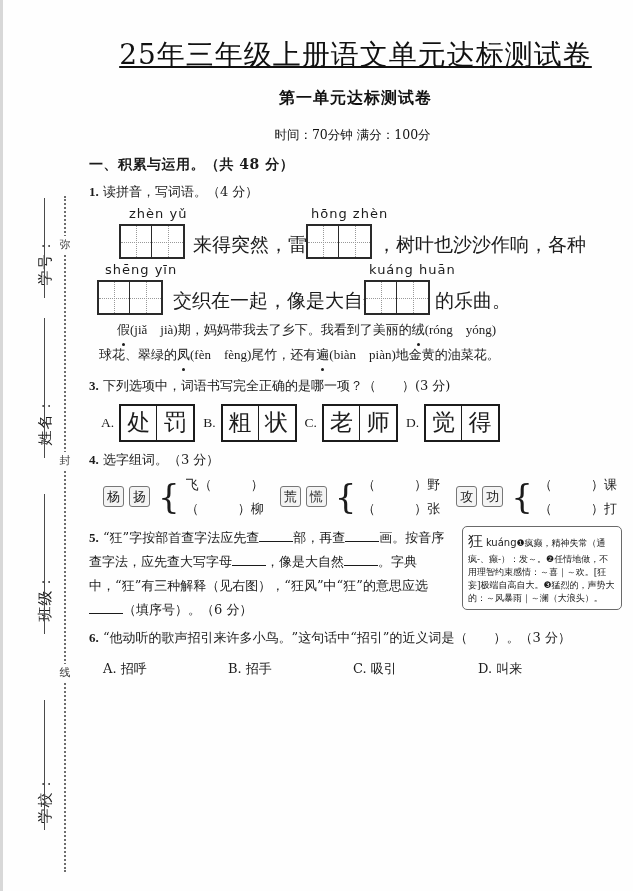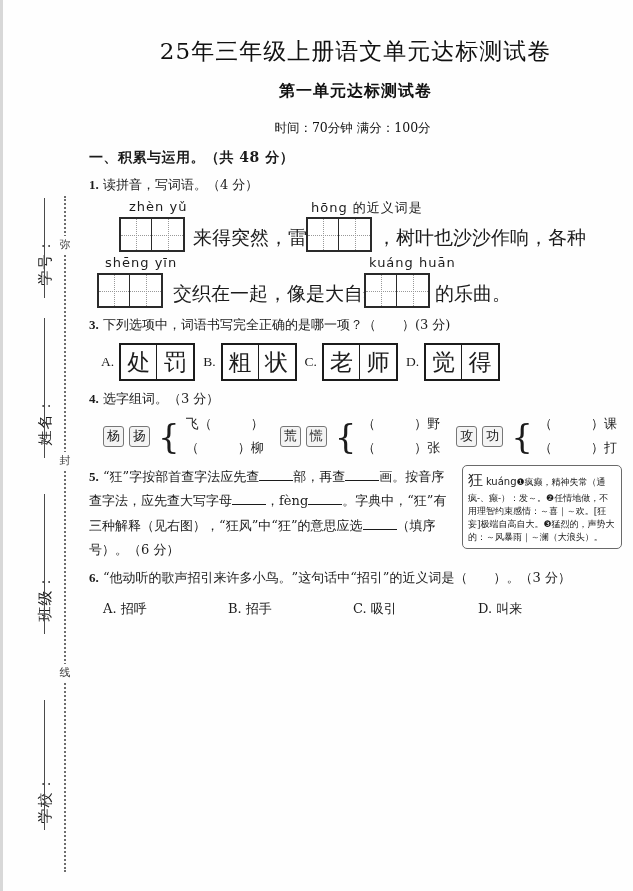--- a/index.html
+++ b/index.html
@@ -72,25 +72,26 @@
     position: absolute;
     left: 78px; top: 0;
     width: 555px; height: 891px;
     padding: 0 14px 0 8px;
   }
 
   
   .main-title {
     margin: 36px 0 0 0;
     text-align: center;
-    font-size: 23px;
+    font-size: 28px;
     font-family: "DejaVu Serif", serif;
     letter-spacing: 1px;
     font-weight: 400;
     color: #111;
+    text-decoration: underline;
   }
   .sub-title {
     margin: 14px 0 0 0;
     text-align: center;
     font-size: 16px;
     font-family: "DejaVu Serif", serif;
     letter-spacing: 1px;
     color: #111;
   }
   .exam-meta {
@@ -338,21 +339,21 @@
 
     <div class="q-body">
 
       <div class="py-row">
         <div class="py-label" style="left:40px;">zhèn  yǔ</div>
         <div class="tzg" style="left:30px;">
           <div class="cell"></div>
           <div class="cell"></div>
         </div>
         <div class="inline-sentence" style="left:104px;">来得突然，雷声</div>
-        <div class="py-label" style="left:222px;">hōng 的近义词是</div>
+        <div class="py-label" style="left:222px;">hōng zhèn</div>
         <div class="tzg" style="left:217px;">
           <div class="cell"></div>
           <div class="cell"></div>
         </div>
         <div class="inline-sentence" style="left:288px;">，树叶也沙沙作响，各种</div>
       </div>
 
       <div class="py-row">
         <div class="py-label" style="left:16px;">shēng  yīn</div>
         <div class="tzg" style="left:8px;">
@@ -363,20 +364,28 @@
         <div class="py-label" style="left:280px;">kuáng huān</div>
         <div class="tzg" style="left:275px;">
           <div class="cell"></div>
           <div class="cell"></div>
         </div>
         <div class="inline-sentence" style="left:346px;">的乐曲。</div>
       </div>
 
     </div>
 
+    <div class="q-body" style="padding-left:28px; font-size:13px; line-height:1.9;">
+      <div>
+        <span class="dotchar">假</span><span>(jiǎ　jià)期，妈妈带我去了乡下。我看到了美丽的</span><span class="dotchar">绒</span><span>(róng　yóng)</span>
+      </div>
+      <div style="margin-left:-18px;">
+        <span>球花、翠绿的</span><span class="dotchar">凤</span><span>(fèn　fèng)尾竹，还有</span><span class="dotchar">遍</span><span>(biàn　piàn)地金黄的油菜花。</span>
+      </div>
+    </div>
 
     <div class="q">
       <span class="q-num">3.</span>
       <span class="q-text">下列选项中，词语书写完全正确的是哪一项？（　　）(3 分)</span>
     </div>
     <div class="choice-box-row">
       <div class="choice-group">
         <span class="choice-letter">A.</span>
         <span class="word-box">
           <span>处</span>
@@ -440,21 +449,21 @@
           <div>（　　　）课</div>
           <div>（　　　）打</div>
         </span>
       </div>
 
     </div>
 
     <div class="q5-wrap">
       <div class="q5-text">
         <span class="q-num">5.</span>
-        <span>“狂”字按部首查字法应先查</span><span class="blank"></span><span>部，再查</span><span class="blank"></span><span>画。按音序查字法，应先查大写字母</span><span class="blank"></span><span>，fèng</span><span class="blank"></span><span>。字典中，“狂”有三种解释（见右图），“狂风”中“狂”的意思应选</span><span class="blank"></span><span>（填序号）。（6 分）</span>
+        <span>“狂”字按部首查字法应先查</span><span class="blank"></span><span>部，再查</span><span class="blank"></span><span>画。按音序查字法，应先查大写字母</span><span class="blank"></span><span>，像是大自然</span><span class="blank"></span><span>。字典中，“狂”有三种解释（见右图），“狂风”中“狂”的意思应选</span><span class="blank"></span><span>（填序号）。（6 分）</span>
       </div>
       <div class="dict-card">
         <span class="dict-head">狂</span>
         <span class="dict-py">kuáng</span><span>❶疯癫，精神失常（通疯-、癫-）：发～。</span><span>❷任情地做，不用理智约束感情：～喜｜～欢。[狂妄]极端自高自大。</span><span>❸猛烈的，声势大的：～风暴雨｜～澜（大浪头）。</span>
       </div>
     </div>
 
     <div class="q" style="margin-top:6px;">
       <span class="q-num">6.</span>
       <span class="q-text">“他动听的歌声招引来许多小鸟。”这句话中“招引”的近义词是（　　）。（3 分）</span>

